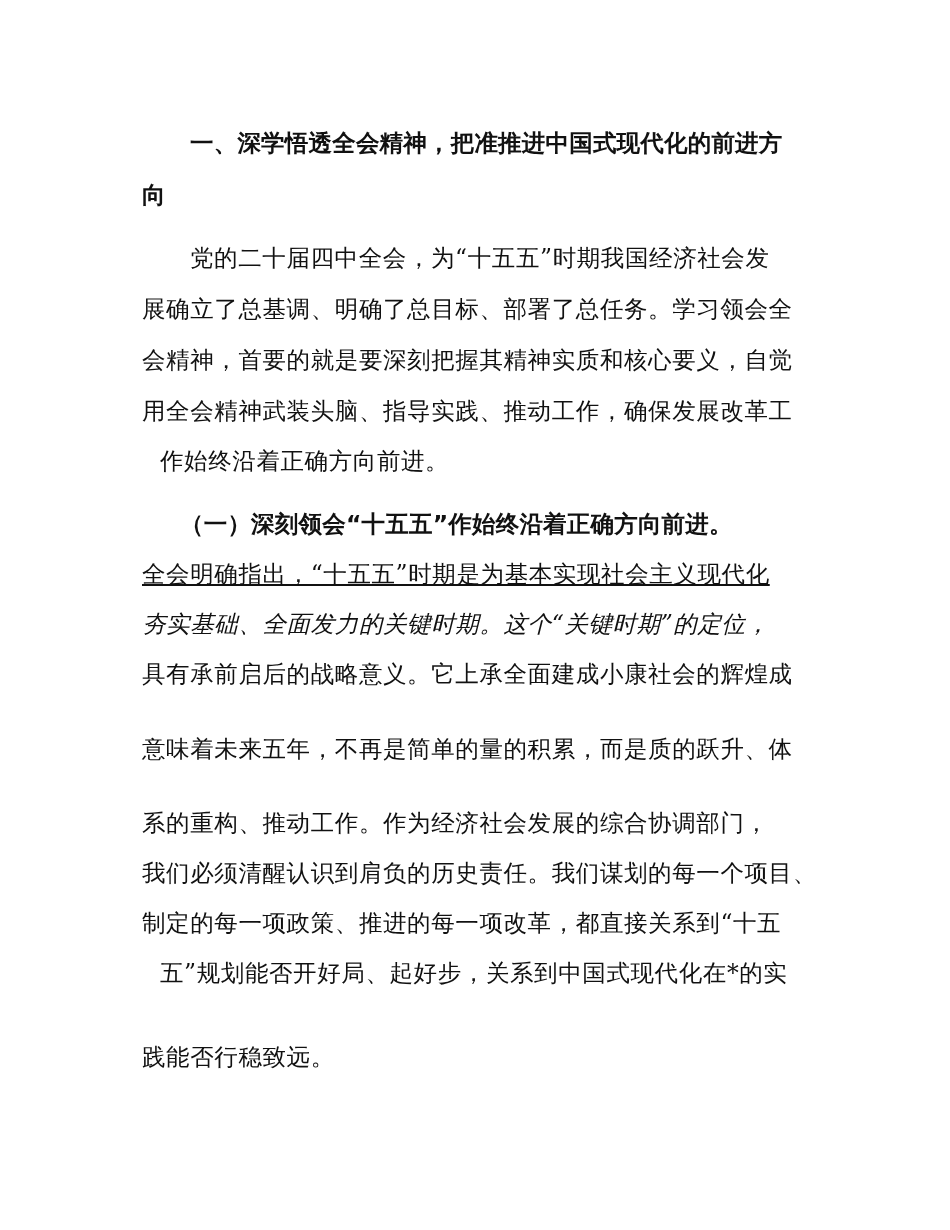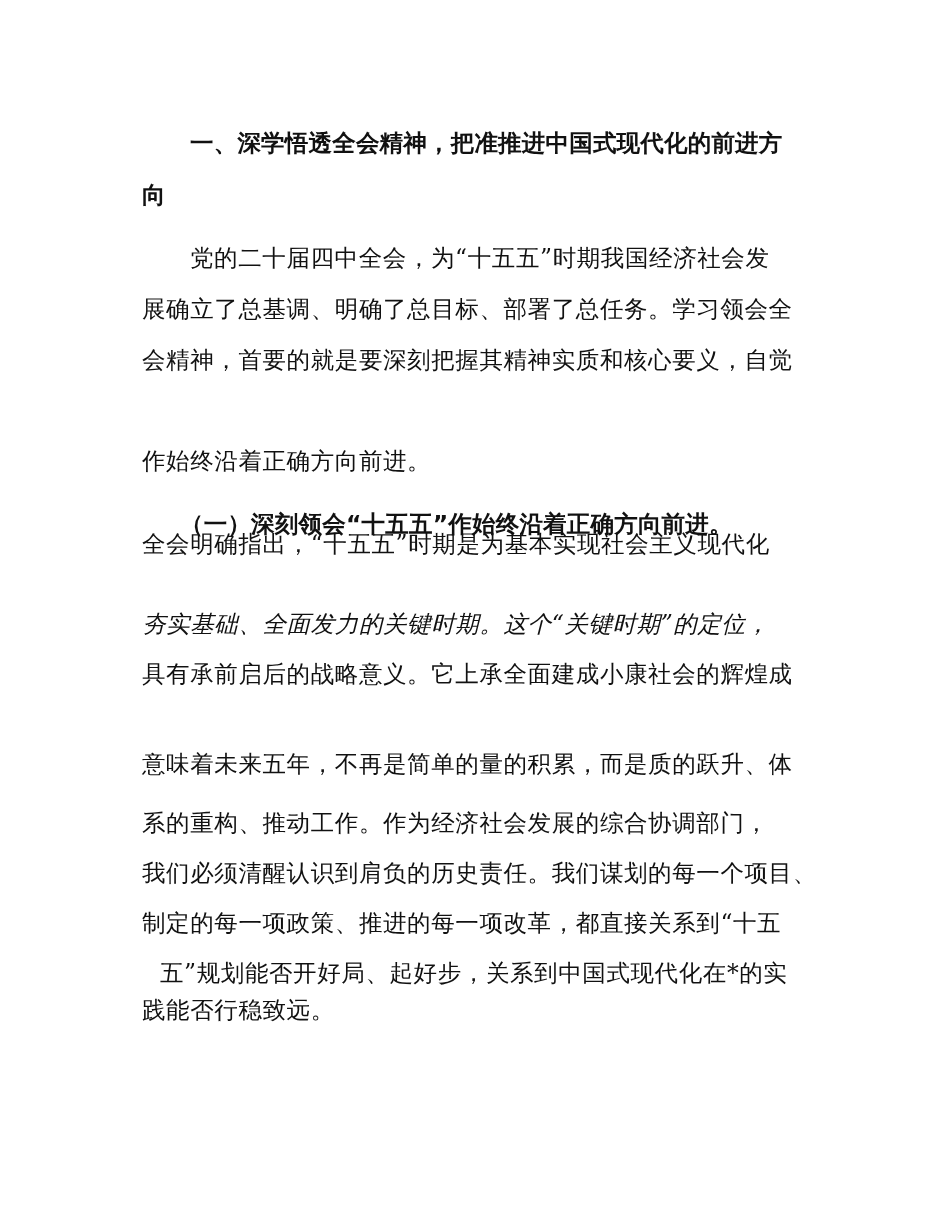--- a/index.html
+++ b/index.html
@@ -45,27 +45,28 @@
 <body>
 
 <div class="page">
 
   <div class="line heading" style="top:128px; left:190px;">一、深学悟透全会精神，把准推进中国式现代化的前进方</div>
   <div class="line heading" style="top:180px;">向</div>
 
   <div class="line" style="top:243px; left:190px;">党的二十届四中全会，为“十五五”时期我国经济社会发</div>
   <div class="line" style="top:294px;text-align:right;">展确立了总基调、明确了总目标、部署了总任务。学习领会全</div>
   <div class="line" style="top:345px;">会精神，首要的就是要深刻把握其精神实质和核心要义，自觉</div>
-  <div class="line" style="top:446px;">作始终沿着正确方向前进。</div>
+  <div class="line" style="top:396px;">用全会精神武装头脑、指导实践、推动工作，确保发展改革工</div>
+  <div class="line" style="top:446px;margin-left:18px;">作始终沿着正确方向前进。</div>
 
   <div class="line subheading" style="top:509px; left:180px;">（一）深刻领会“十五五”作始终沿着正确方向前进。</div>
 
-  <div class="line" style="top:529px;">全会明确指出，“十五五”时期是为基本实现社会主义现代化</div>
+  <div class="line" style="top:559px;text-decoration:underline;">全会明确指出，“十五五”时期是为基本实现社会主义现代化</div>
   <div class="line" style="top:609px;font-style:italic;">夯实基础、全面发力的关键时期。这个“关键时期”的定位，</div>
   <div class="line" style="top:659px;">具有承前启后的战略意义。它上承全面建成小康社会的辉煌成</div>
-  <div class="line" style="top:749px;">意味着未来五年，不再是简单的量的积累，而是质的跃升、体</div>
+  <div class="line" style="top:734px;">意味着未来五年，不再是简单的量的积累，而是质的跃升、体</div>
   <div class="line" style="top:808px;">系的重构、推动工作。作为经济社会发展的综合协调部门，</div>
   <div class="line" style="top:858px;">我们必须清醒认识到肩负的历史责任。我们谋划的每一个项目、</div>
   <div class="line" style="top:908px;">制定的每一项政策、推进的每一项改革，都直接关系到“十五</div>
   <div class="line" style="top:958px;margin-left:18px;">五”规划能否开好局、起好步，关系到中国式现代化在*的实</div>
-  <div class="line" style="top:995px;text-align:center;">践能否行稳致远。</div>
+  <div class="line" style="top:1042px;text-align:center;">践能否行稳致远。</div>
 
 </div>
 
 </body></html>

